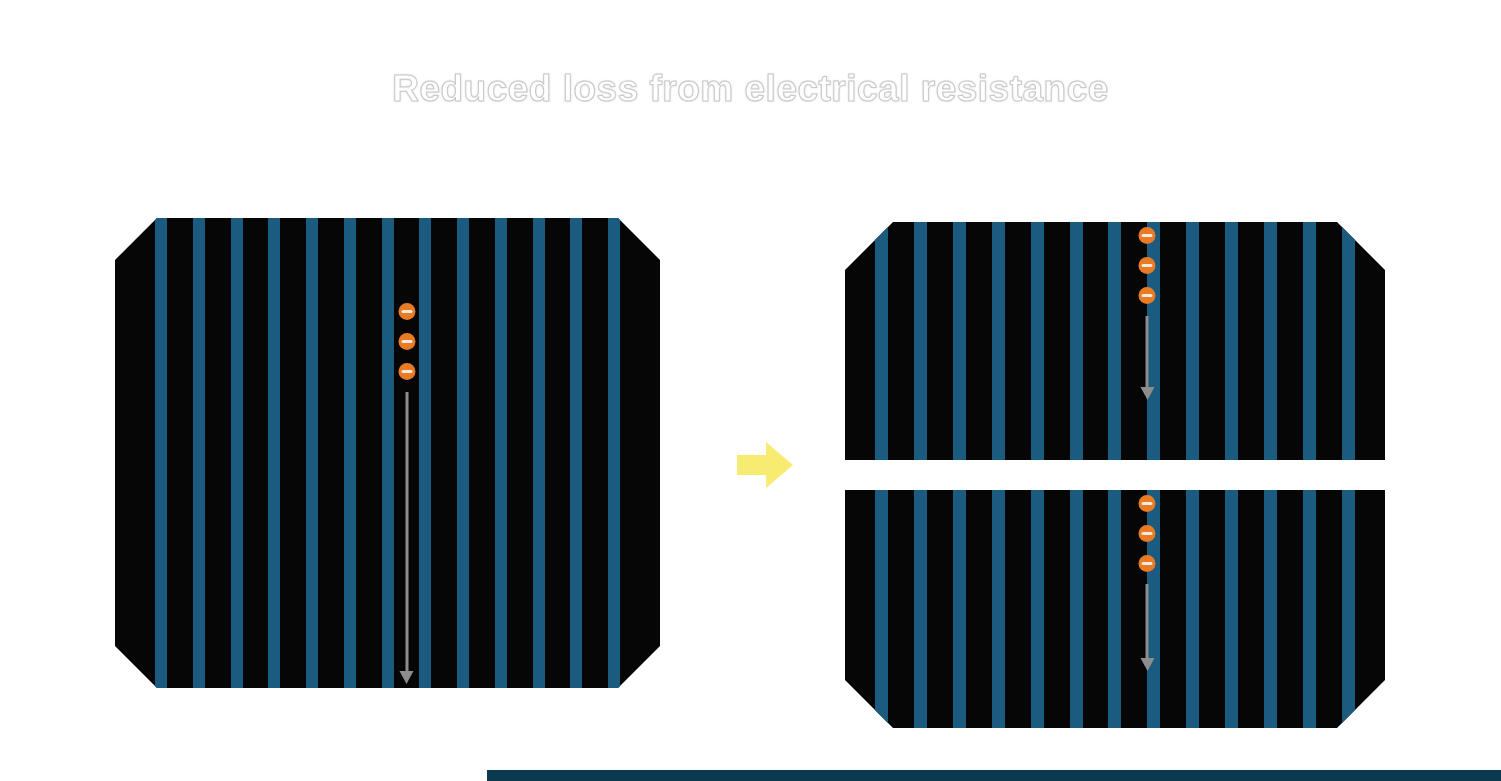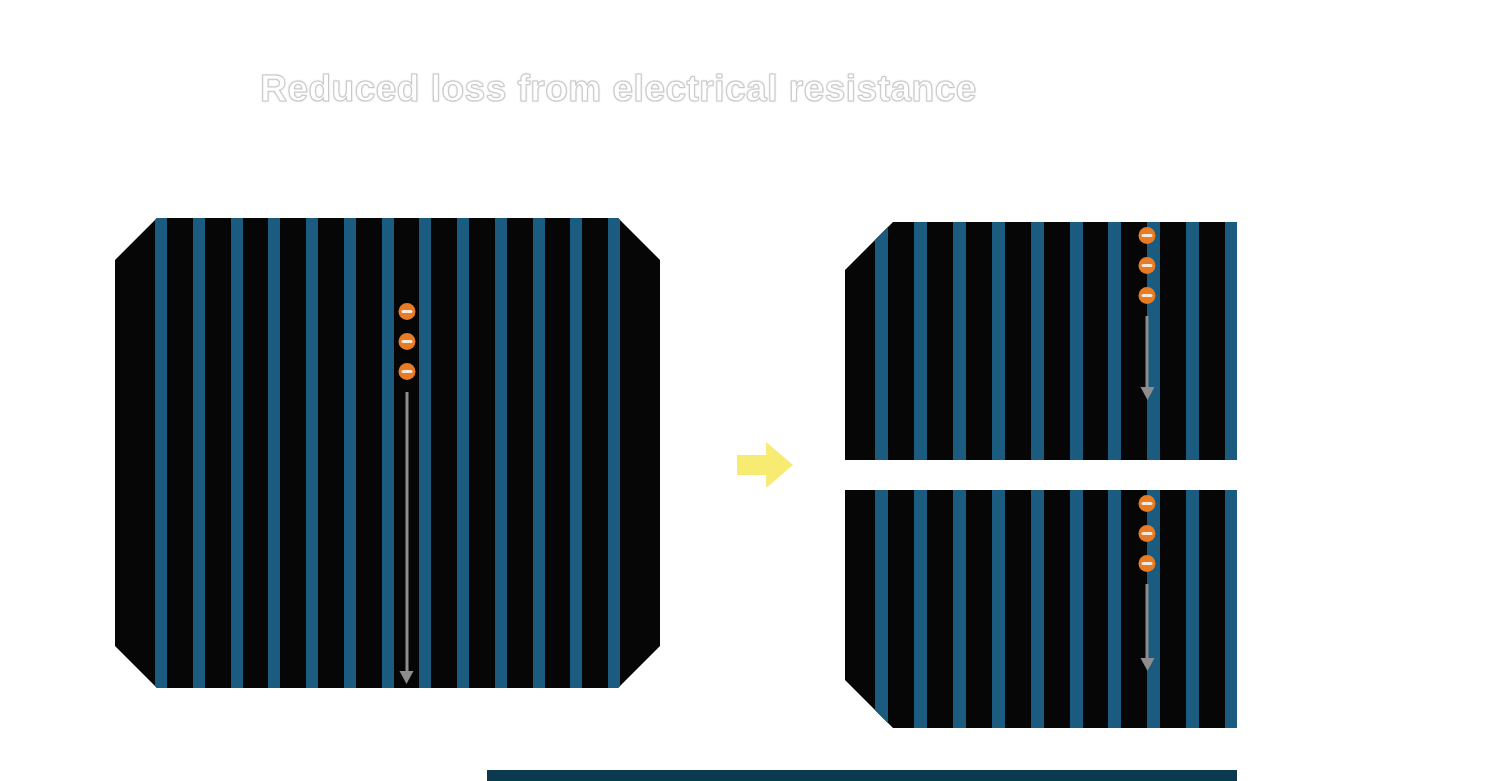--- a/index.html
+++ b/index.html
@@ -11,21 +11,21 @@
     --electron-fill:#e87b23;
     --electron-dash:#f3e9dd;
     --current-arrow:#8d8d8d;
     --transform-arrow:#f8eb72;
     --footer-bar:#0b3a50;
   }
   *{box-sizing:border-box;margin:0;padding:0;}
   body{font-family:"Liberation Sans", sans-serif;}
   .canvas{
     position:relative;
-    width:1237px;height:781px;
+    width:1501px;height:781px;
     background:var(--background);
     overflow:hidden;
   }
   .title{
     position:absolute;
     left:0;right:0;top:68px;
     text-align:center;
     font-size:37px;
     font-weight:700;
     letter-spacing:.5px;

